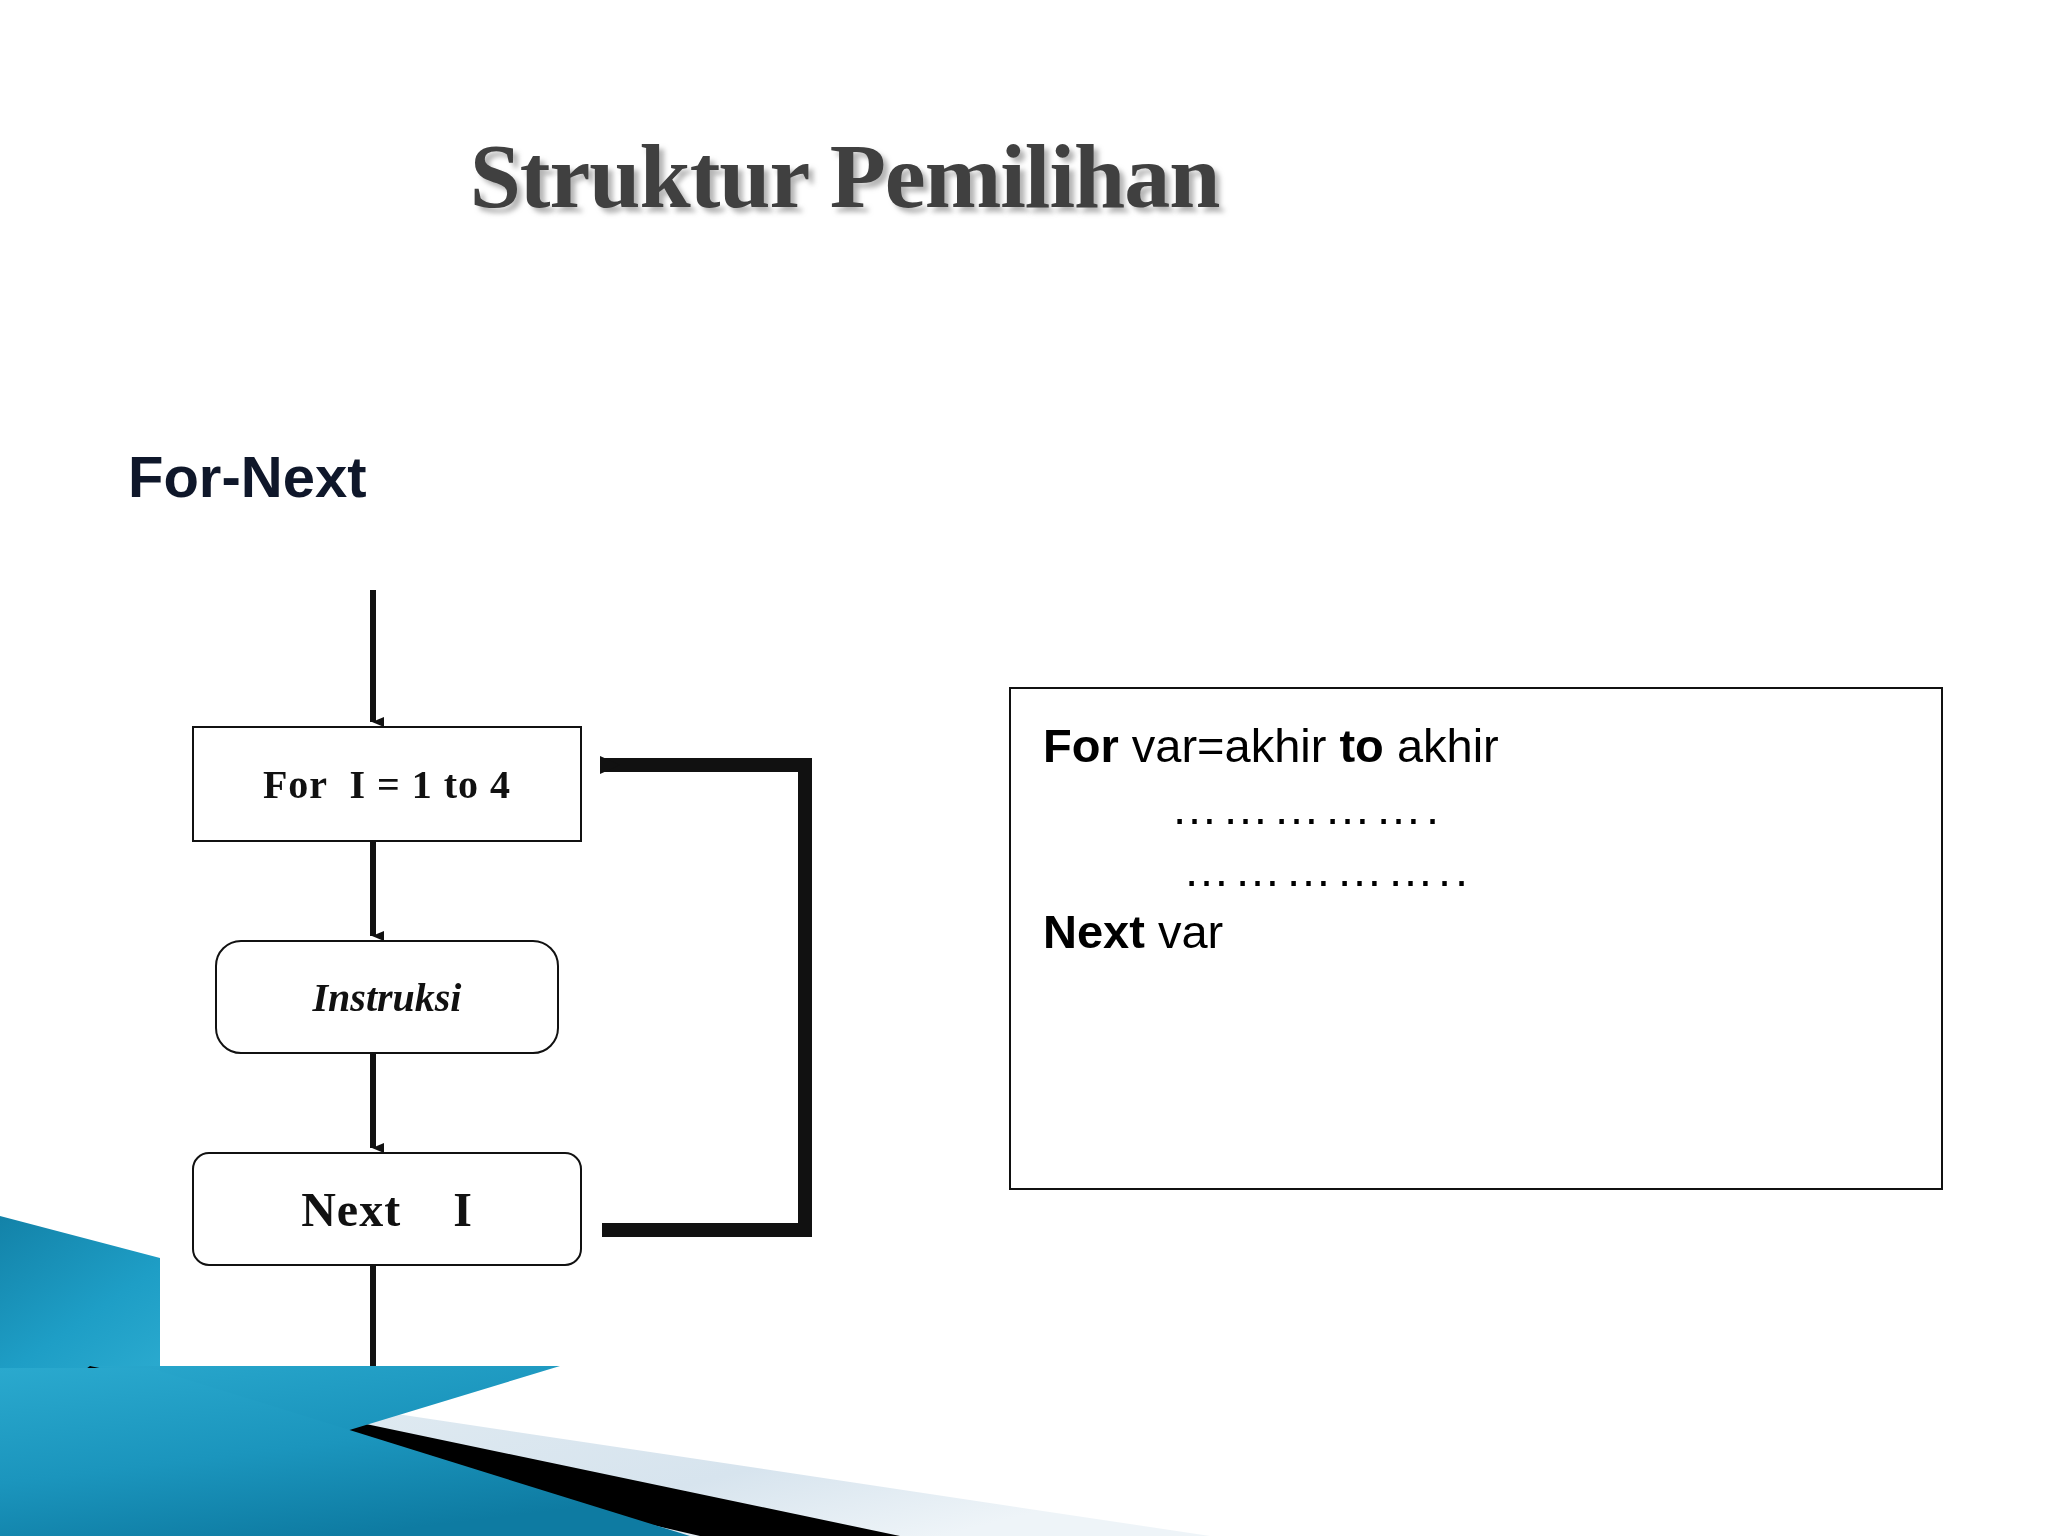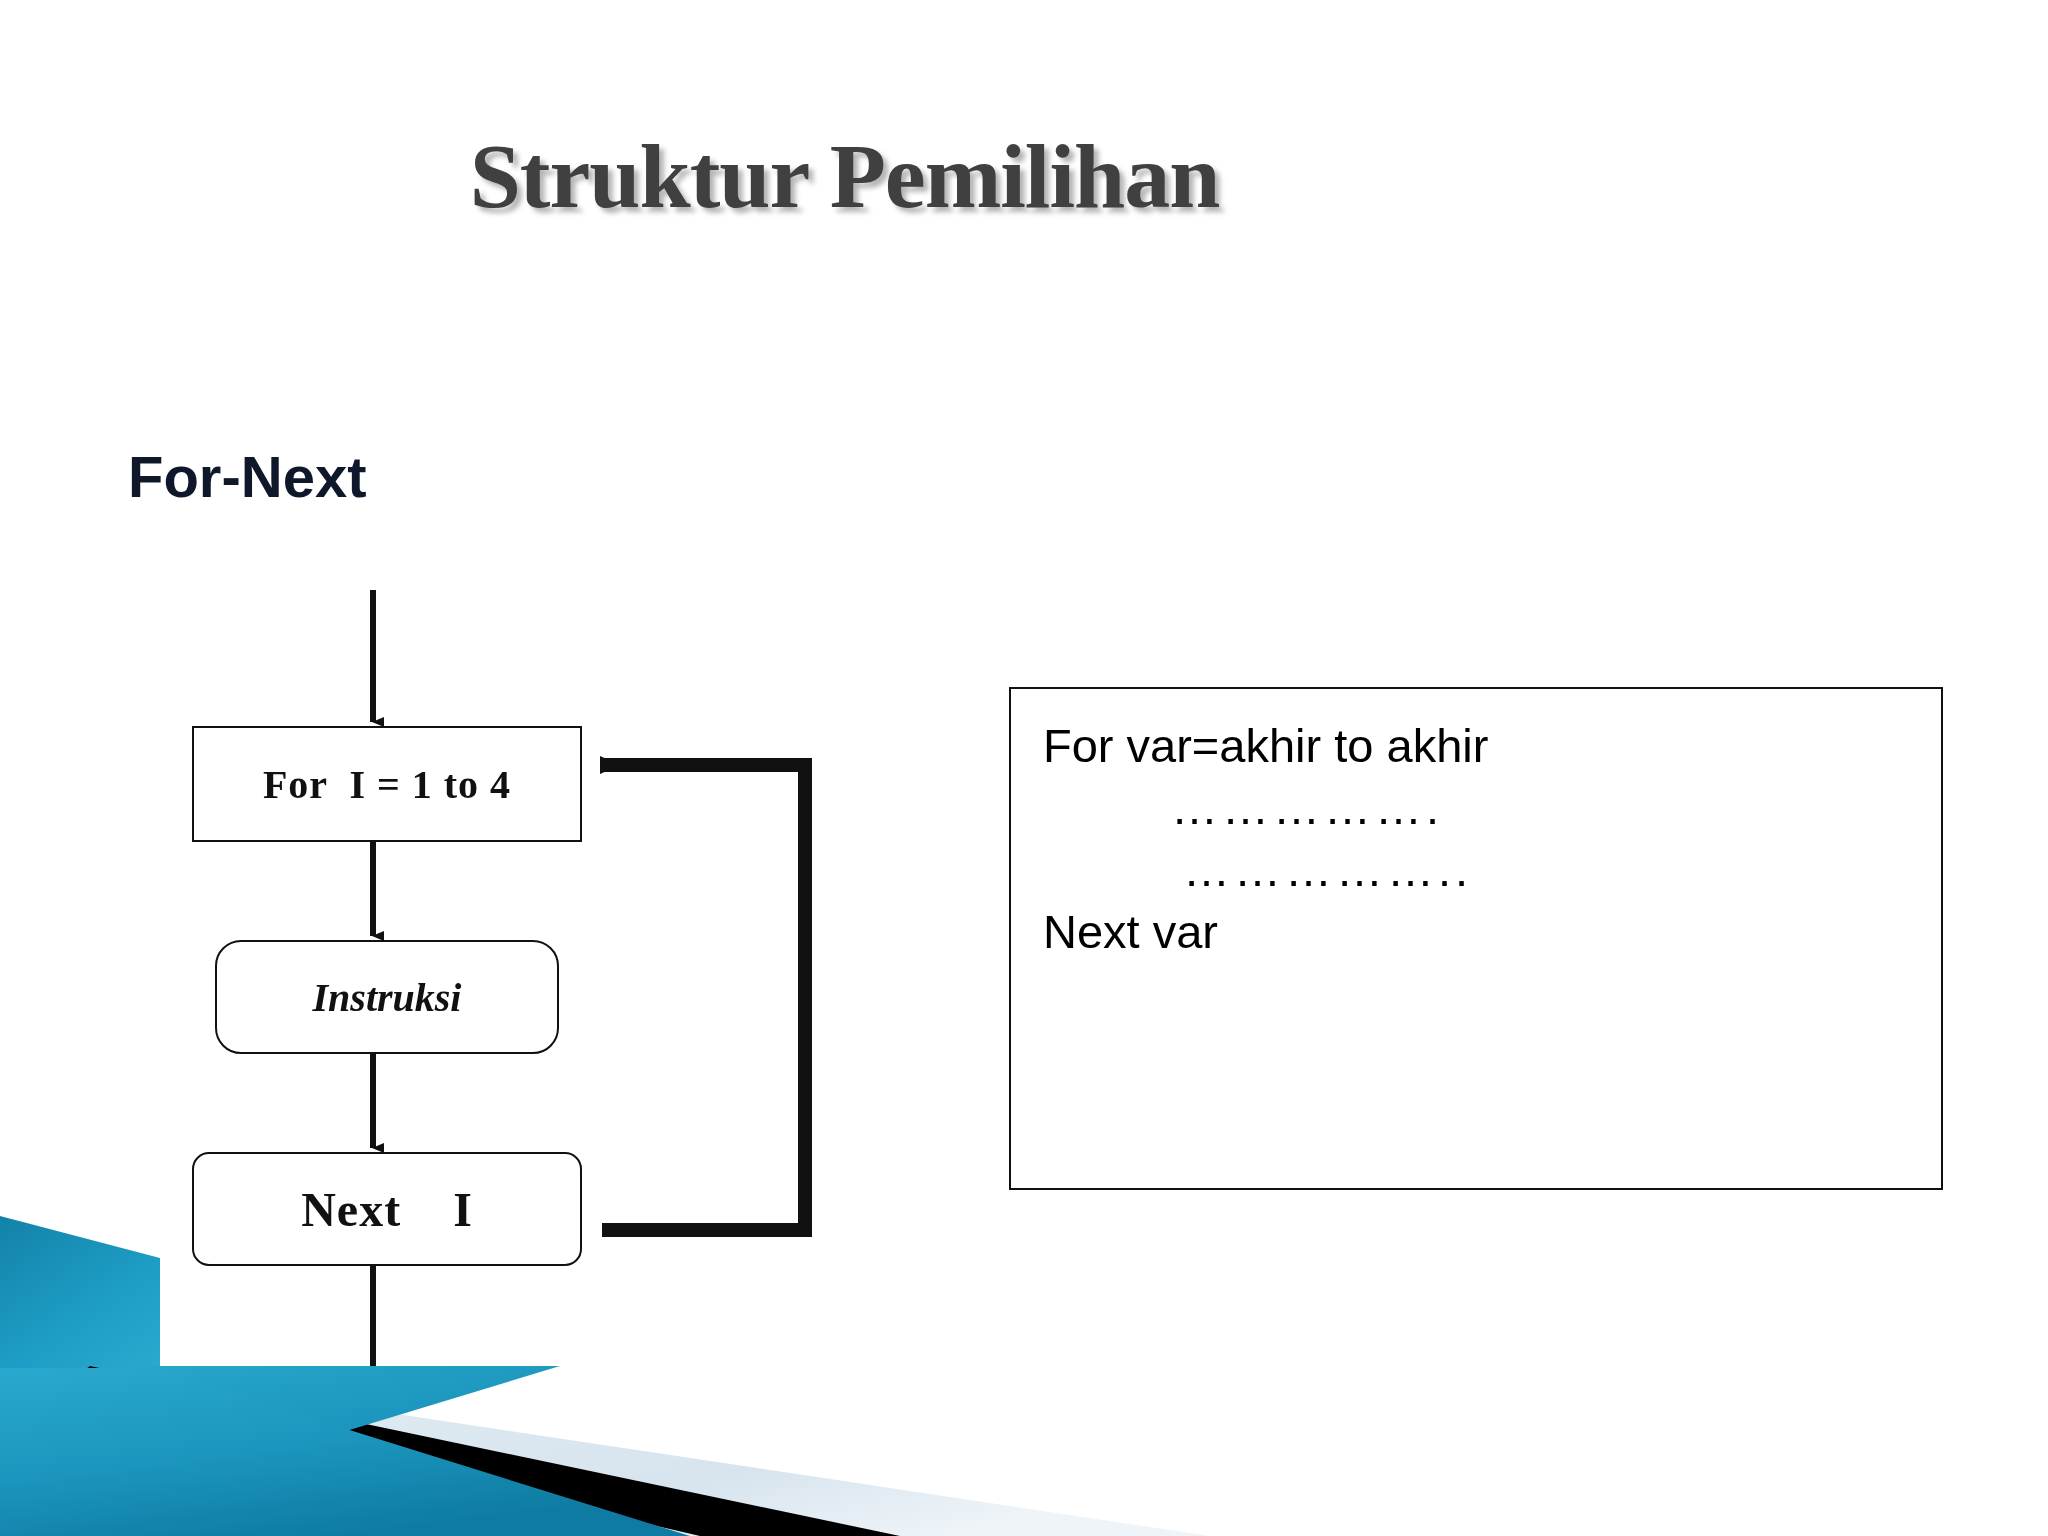--- a/index.html
+++ b/index.html
@@ -108,21 +108,21 @@
     position: absolute;
     left: 32px;
     top: 26px;
     right: 20px;
     font-family: "Liberation Sans", sans-serif;
     font-size: 47px;
     line-height: 1.32;
     color: #000000;
   }
   .syn-line { white-space: pre; }
-  .syn-line b { font-weight: normal; }
+  .syn-line b { font-weight: bold; }
   .syn-indent-1 { padding-left: 128px; }
   .syn-indent-2 { padding-left: 118px; }
   .syn-indent-3 { padding-left: 140px; }
   .dots {
     letter-spacing: 4px;
   }
 
   
   #decor {
     position: absolute;

